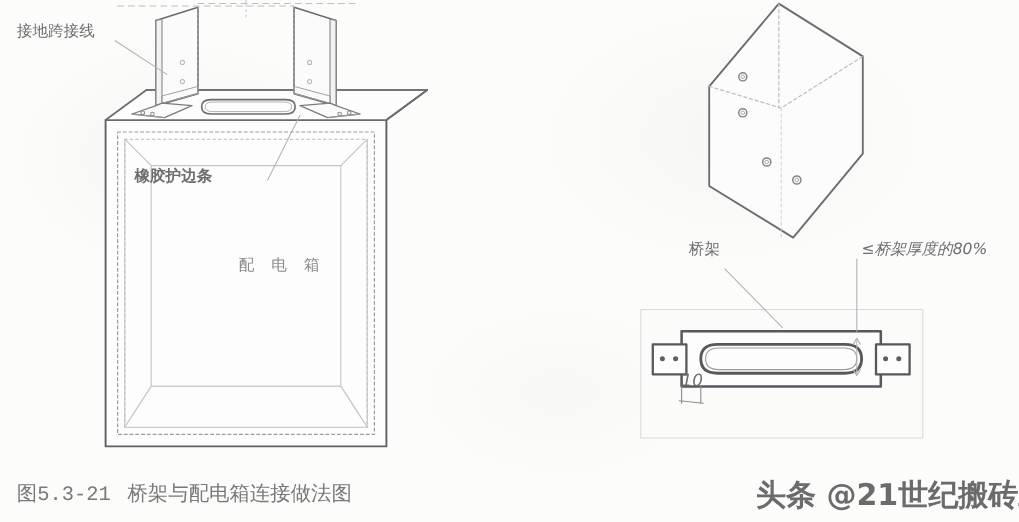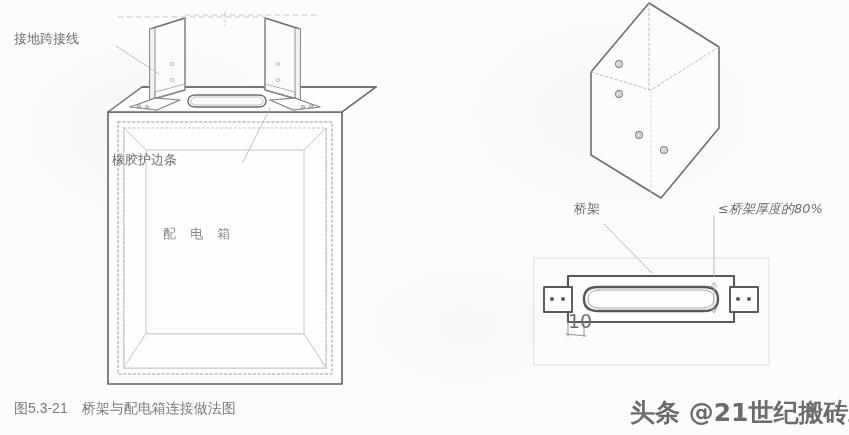--- a/index.html
+++ b/index.html
@@ -22,48 +22,48 @@
   svg{display:block;overflow:visible;}
 
   .lbl{
     position:absolute;
     font-family:"DejaVu Sans","Liberation Sans",sans-serif;
     color:#6f7173;
     white-space:nowrap;
     line-height:1;
   }
   .lbl-note{font-size:13px;color:#6b6d6f;}
-  .lbl-inner{font-size:13px;color:#87898b;letter-spacing:5px;}
+  .lbl-inner{font-size:13px;color:#87898b;letter-spacing:5px;margin-left:36px;}
   .caption{
     position:absolute;
-    font-size:14px;
+    font-size:17px;
     color:#77797b;
     white-space:nowrap;
-    font-family:Liberation Sans, sans-serif;
+    font-family:Liberation Mono, monospace;
   }
   .caption .num{letter-spacing:0px;margin-right:14px;}
   .dim{
-    position:absolute;font-size:19px;color:#6d6f71;
+    position:absolute;font-size:14px;color:#6d6f71;font-style:italic;
   }
   .wm{
     position:absolute;
     font-size:25px;
     font-weight:bold;
     color:rgba(70,70,72,.80);
     white-space:nowrap;
     letter-spacing:0px;
     font-family:"DejaVu Sans","Liberation Sans",sans-serif;
   }
 </style>
 </head>
 <body>
 
 <div id="page">
 
-  <div class="fig" style="left:0;top:12px;width:430px;height:390px;padding-left:20px;">
+  <div class="fig" style="left:0;top:0;width:430px;height:390px;">
     <svg width="430" height="390" viewBox="0 0 430 390">
       <g fill="none" stroke="#73757a" stroke-width="1.15" stroke-linejoin="round" stroke-linecap="round">
 
         <rect x="88" y="100" width="234" height="272" fill="#fdfdfd" stroke="#5f6165" stroke-width="1.6"></rect>
 
         <rect x="98" y="110" width="214" height="252" fill="none" stroke="#9a9ca0" stroke-width="1" stroke-dasharray="2.4 2.4"></rect>
         <rect x="104" y="116" width="202" height="240" fill="none" stroke="#b6b8bb" stroke-width="0.9" stroke-dasharray="2 2.6"></rect>
 
         <g stroke="#c3c5c8" stroke-width="0.95">
           <path d="M104 116 L126 138 L126 322 L104 356 Z" fill="none"></path>
@@ -125,21 +125,21 @@
         <path d="M205 0 L205 14" stroke="#c3c5c8" stroke-width="0.85" stroke-dasharray="5 3 1.5 3"></path>
 
         <path d="M96 34 L139 62" stroke="#b0b2b5" stroke-width="0.85"></path>
 
         <path d="M223 150 L250 96" stroke="#b0b2b5" stroke-width="0.85"></path>
       </g>
     </svg>
 
     <span class="lbl lbl-note" style="left:14px;top:20px;">接地跨接线</span>
 
-    <span class="lbl lbl-note" style="left:112px;top:141px;">橡胶护边条</span>
+    <span class="lbl lbl-note" style="left:112px;top:141px;font-weight:bold;">橡胶护边条</span>
 
     <span class="lbl lbl-inner" style="left:163px;top:215px;">配 电 箱</span>
   </div>
 
   <div class="caption" style="left:14px;top:400px;">
     <span class="num">图5.3-21</span><span>桥架与配电箱连接做法图</span>
   </div>
 
   <div class="fig" style="left:506px;top:0;width:359px;height:390px;">
     <svg width="359" height="390" viewBox="0 0 359 390">

